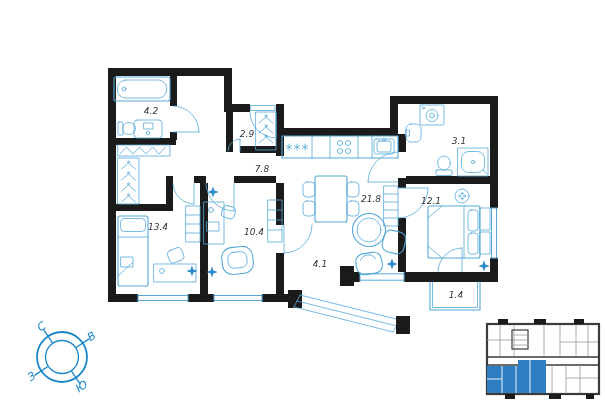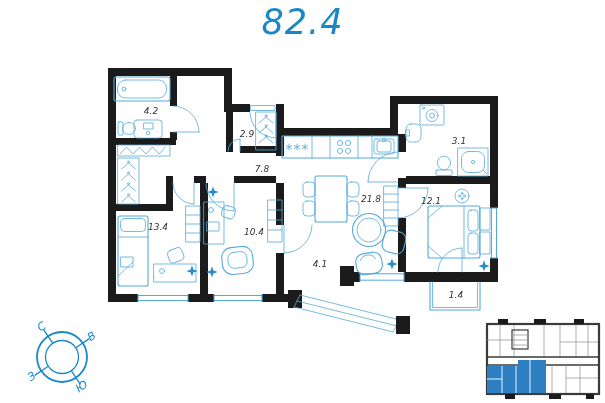--- a/index.html
+++ b/index.html
@@ -18,21 +18,20 @@
               fill:#2f3338;text-anchor:middle;}
   .compass-letter{font-family:"DejaVu Sans",sans-serif;font-style:italic;font-size:11px;
                   fill:var(--accent,#1a87c9);text-anchor:middle;}
   .mm-wall{stroke:#3b3b3b;fill:none;}
   .mm-part{stroke:#9a9a9a;stroke-width:0.8;fill:none;}
 </style>
 </head>
 <body>
 
 <div id="stage">
-  <div id="title">82.4</div>
 
   <svg width="605" height="403" viewBox="0 0 605 403">
     <defs>
       <g id="hanger-glyph">
           <path class="blue thin" d="M-7,3 L0,-3 L7,3"></path>
           <circle class="blue thin" cx="0" cy="-4.2" r="1"></circle>
         </g>
       <g id="plant-glyph">
         <path class="plant" d="M0,-5.5 L1.4,-1.4 L5.5,0 L1.4,1.4 L0,5.5 L-1.4,1.4 L-5.5,0 L-1.4,-1.4 Z"></path>
         <path class="plant" d="M-3.6,-3.6 L-0.8,-0.8 L3.6,-3.6 L0.8,0.8 L3.6,3.6 L0.8,0.8 L-3.6,3.6 L-0.8,0.8 Z" transform="rotate(45)"></path>

